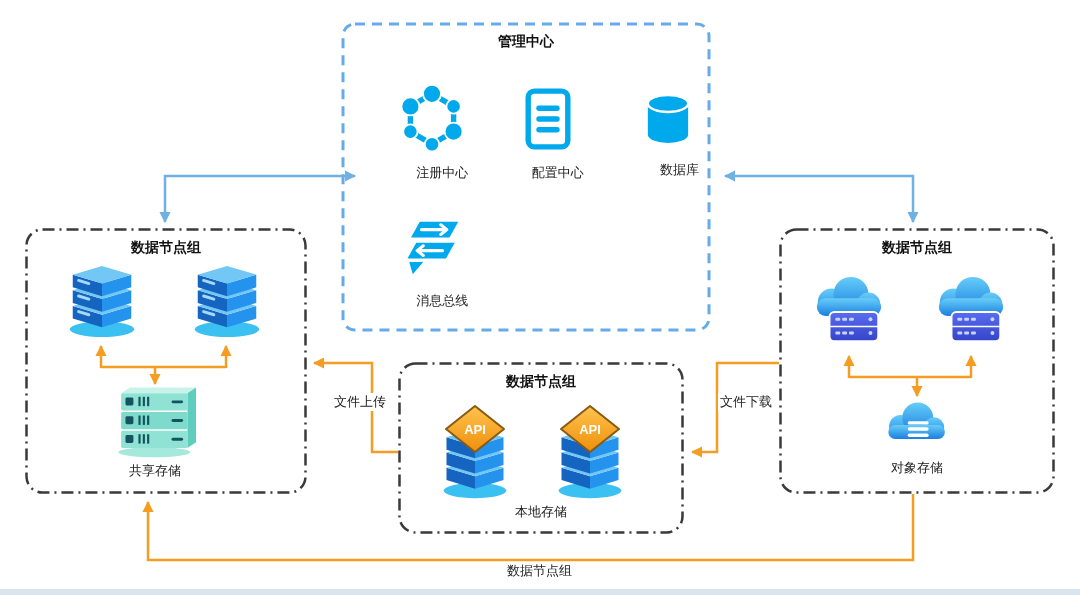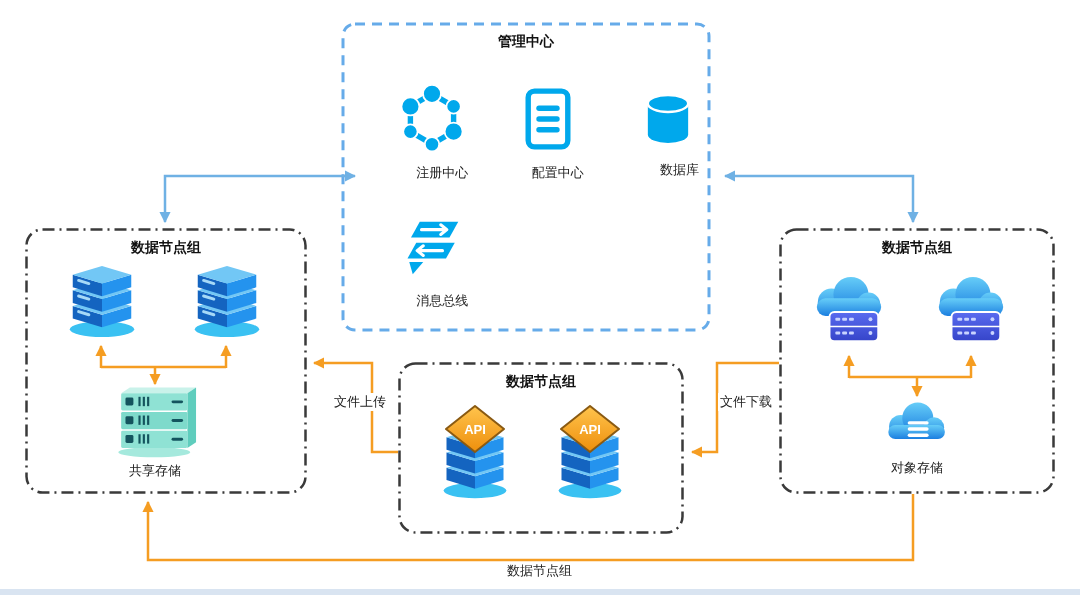--- a/index.html
+++ b/index.html
@@ -247,20 +247,21 @@
             <polygon points="45,22 75,13 75,26 45,35" fill="#2493ee"></polygon>
             <polygon points="45,4 75,13 45,22 15,13" fill="#72c7f5"></polygon>
           </g>
       </svg>
       <svg class="diamond" width="62" height="48" viewBox="0 0 62 48">
         <polygon points="31,1 60,24 31,47 2,24" fill="url(#grad-orange)" stroke="#8a5a12" stroke-width="2" stroke-linejoin="round"></polygon>
         <text x="31" y="29" text-anchor="middle" font-size="13" font-weight="700" fill="#ffffff">API</text>
       </svg>
     </div>
 
+    <span class="node-label" style="left:0; right:0; top:141px;">本地存储</span>
   </section>
 
   <section class="box right-group">
     <svg class="border" width="276" height="266">
       <rect x="1.5" y="1.5" width="273" height="263" rx="16" fill="none" stroke="#3a3a3a" stroke-width="2.5" stroke-dasharray="12 5 2 5"></rect>
     </svg>
     <h2>数据节点组</h2>
 
     <svg class="abs" style="left:25px; top:44px;" width="90" height="78" viewBox="0 0 90 80">
       <circle cx="27" cy="31" r="14" fill="url(#grad-cloud)"></circle>

